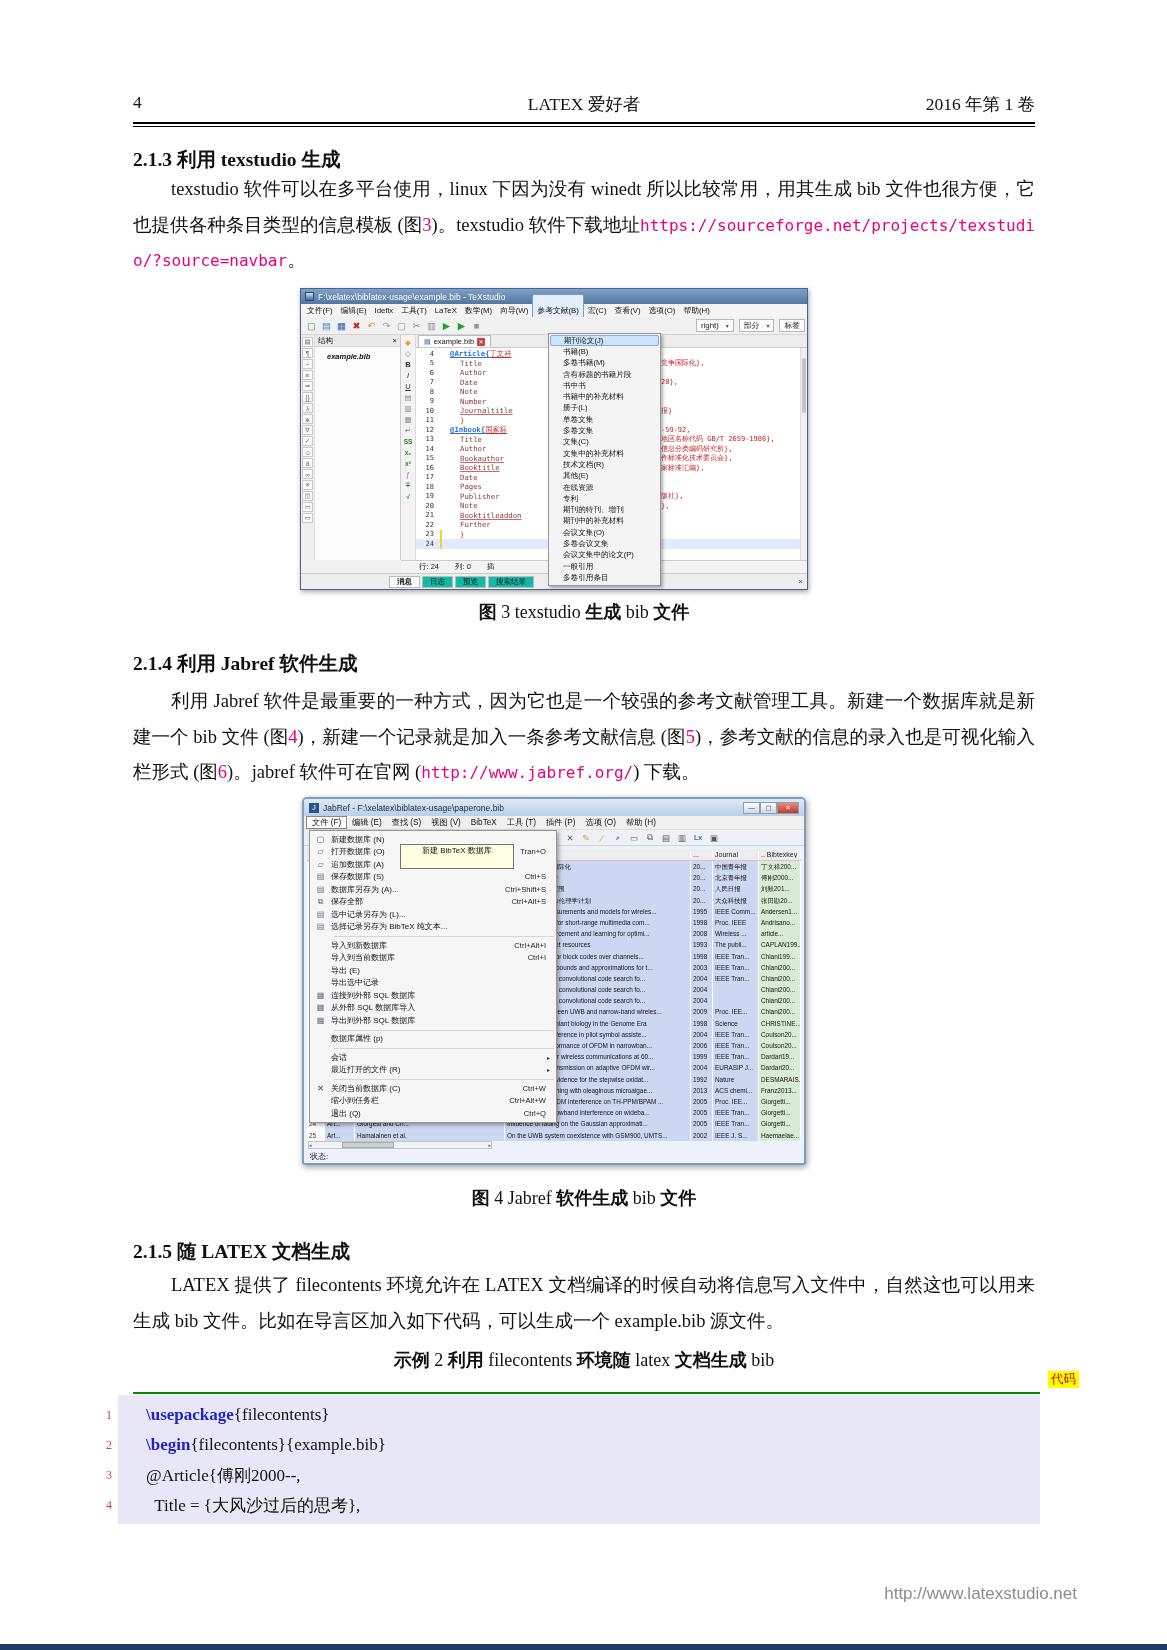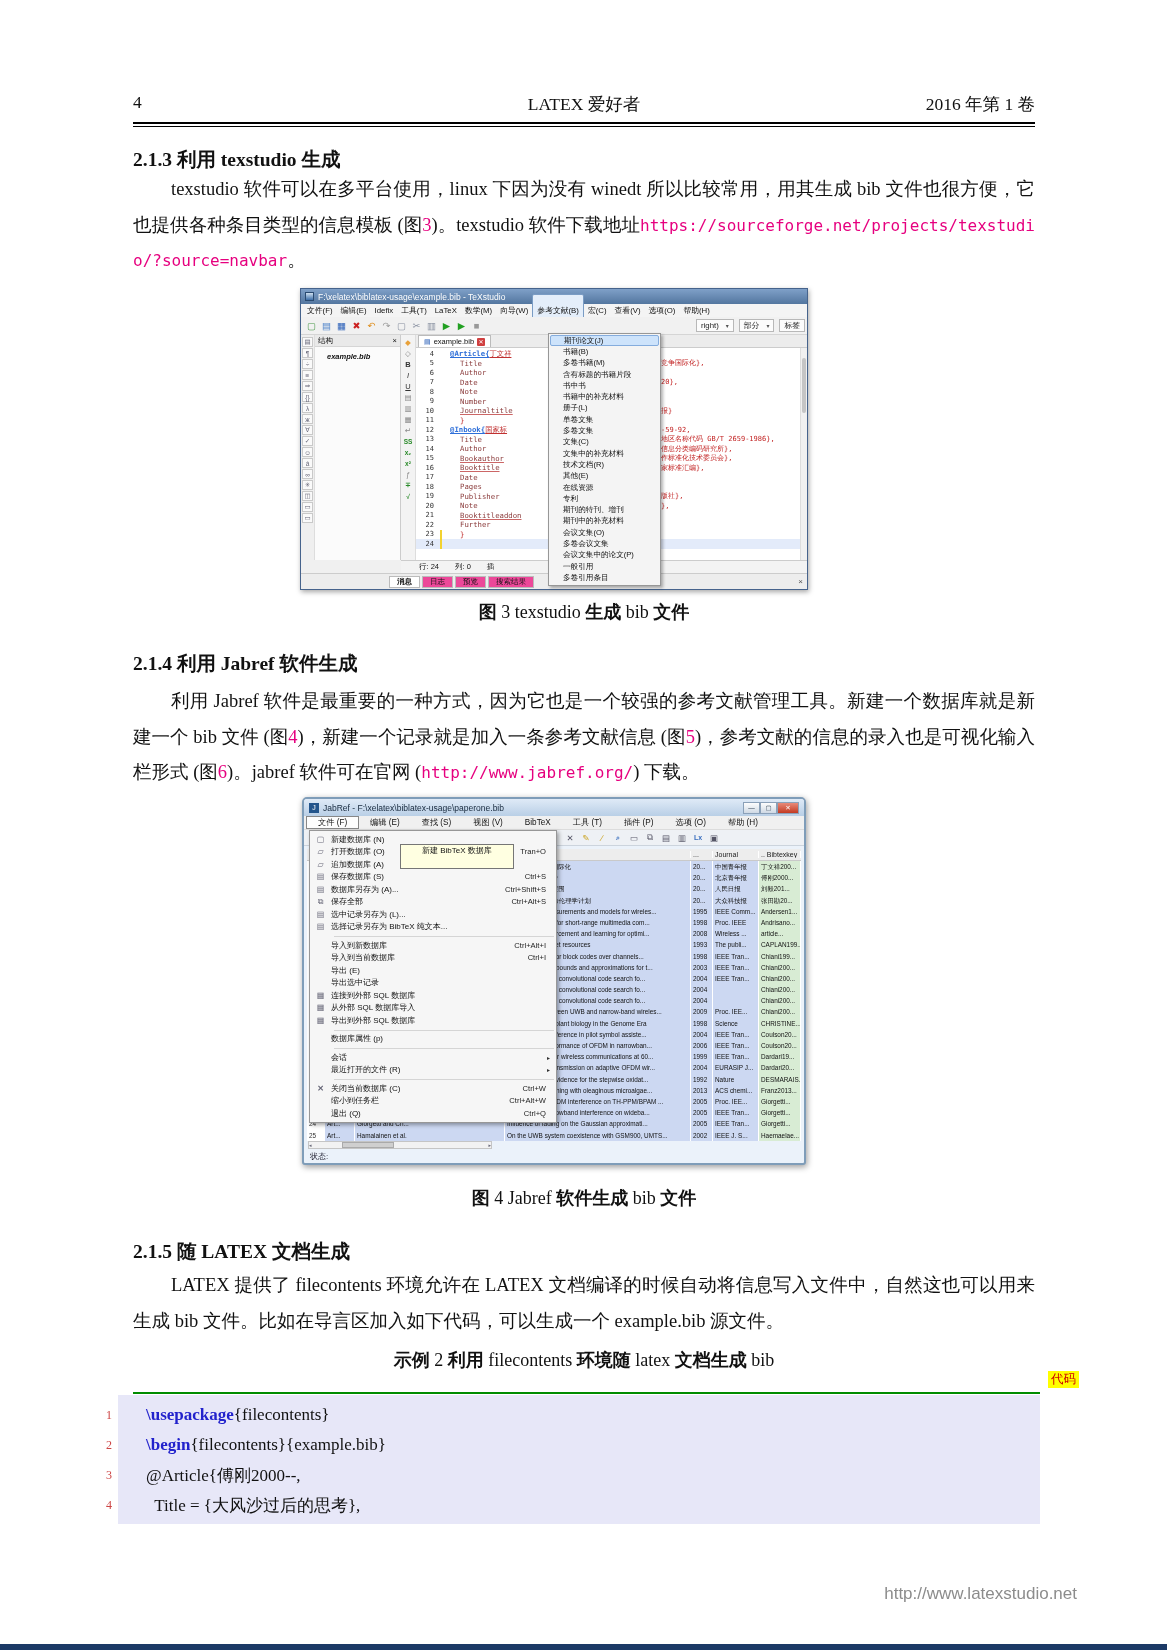--- a/index.html
+++ b/index.html
@@ -61,36 +61,36 @@
   .kw:empty { text-decoration:none; }
   .val { color:#c03030; text-decoration:underline; }
   .field { color:#8a3a3a; margin-left:10px; }
   .field.u { text-decoration:underline; text-decoration-color:#c66; }
   .brace { color:#c03030; }
   .ts-right { position:absolute; left:245px; color:#c22222; font-size:7px; white-space:nowrap; }
   .ts-scroll { position:absolute; right:0; top:13px; bottom:0; width:7px; background:#f0f0f0; border-left:1px solid #ddd; }
   .ts-thumb { margin:10px 1px 0 1px; height:55px; background:#c5c5c5; border-radius:2px; }
   .ts-statusbar { position:absolute; left:100px; right:0; bottom:16px; height:13px; background:#f3f3f3; border-top:1px solid #ccc; font-size:7.5px; display:flex; align-items:center; gap:16px; padding-left:18px; }
   .ts-btabs { position:absolute; left:0; right:0; bottom:0; height:16px; background:#ededed; border-top:1px solid #ccc; display:flex; align-items:center; gap:2px; padding-left:88px; font-size:7.5px; }
-  .ts-btab { border:1px solid #bbb; background:#ec4899; height:12px; display:flex; align-items:center; padding:0 7px; }
+  .ts-btab { border:1px solid #bbb; background:#14b8a6; height:12px; display:flex; align-items:center; padding:0 7px; }
   .ts-btab.active { background:#fff; font-weight:bold; }
   .ts-bclose { margin-left:auto; margin-right:4px; color:#555; font-size:8px; }
   .ts-dd { position:absolute; left:247px; top:44px; width:113px; background:#f4f4f4; border:1px solid #979797; box-shadow:2px 2px 3px rgba(0,0,0,.3); z-index:5; padding:1px; }
   .ts-di { height:11.3px; font-size:7.6px; display:flex; align-items:center; padding-left:13px; white-space:nowrap; }
   .ts-di.active { background:#cde3fb; border:1px solid #84acdd; border-radius:2px; }
 
   
   .jr { position:absolute; left:302px; top:797px; width:504px; height:368px; background:#ebf2fa; border:2px solid #7f9db9; border-radius:5px 5px 3px 3px; box-shadow:1px 2px 6px rgba(0,0,0,.4); font-family:"Liberation Sans", sans-serif; }
   .jr-title { height:17px; display:flex; align-items:center; gap:4px; padding:0 5px; font-size:8.5px; color:#16283c; background:linear-gradient(#dfeaf7,#b9cfe6); border-radius:3px 3px 0 0; white-space:nowrap; }
   .jr-logo { width:10px; height:10px; background:#23558c; color:#fff; font-size:7px; display:flex; align-items:center; justify-content:center; flex:none; }
   .jr-btns { margin-left:auto; display:flex; }
   .jr-btn { width:17px; height:12px; border:1px solid #8aa0b8; background:linear-gradient(#fdfdfd,#cfd9e4); font-size:6.5px; display:flex; align-items:center; justify-content:center; color:#345; }
   .jr-btn.cl { background:linear-gradient(#e88a7a,#c33a22); color:#fff; width:22px; }
   .jr-menubar { height:14px; background:#f0f0f0; display:flex; align-items:center; font-size:8.2px; padding-left:2px; border-bottom:1px solid #dcdcdc; }
-  .jr-mi { padding:0 11px; height:13px; display:flex; align-items:center; }
+  .jr-mi { padding:0 5px; height:13px; display:flex; align-items:center; }
   .jr-mi.active { border:1px solid #888; background:#fdfdfd; }
   .jr-toolbar { height:16px; background:#eef1f5; border-bottom:1px solid #ccd4dd; display:flex; align-items:center; gap:4px; padding-left:260px; font-size:8.5px; color:#556; }
   .jr-ti { width:12px; text-align:center; }
   .yel{color:#caa21e;} .blu{color:#3a6fbf;font-weight:bold;font-size:7px;}
   .jr-table { position:absolute; top:50px; bottom:22px; left:3px; right:3px; background:#fff; overflow:hidden; font-size:6.4px; }
   .jr-th { display:flex; height:12px; background:#ededed; border-bottom:1px solid #c9c9c9; font-size:7px; color:#222; align-items:center; }
   .jr-row { display:flex; height:11.2px; line-height:11.2px; white-space:nowrap; }
   .jr-c { overflow:hidden; padding-left:2px; border-right:1px solid #fff; flex:none; }
   .c-num{width:18px; background:#fff; color:#333;} .c-type{width:30px; background:#ccd8f2;} .c-auth{width:150px; background:#ccd8f2;} .c-title{width:186px; background:#ccd8f2;} .c-year{width:22px; background:#ccd8f2;} .c-jour{width:46px; background:#ccd8f2;} .c-key{flex:1 1 auto; background:#d8ecd4;}
   .jr-th .jr-c { background:#ededed; }

